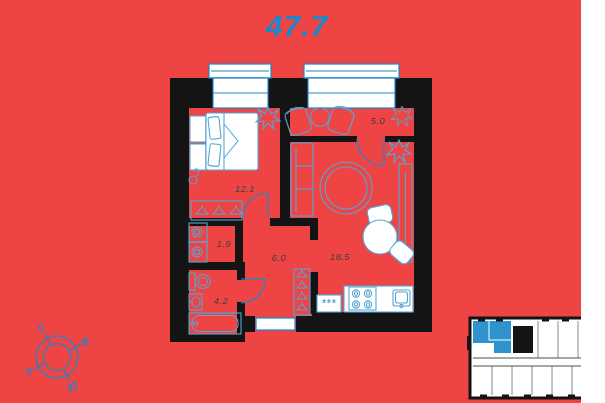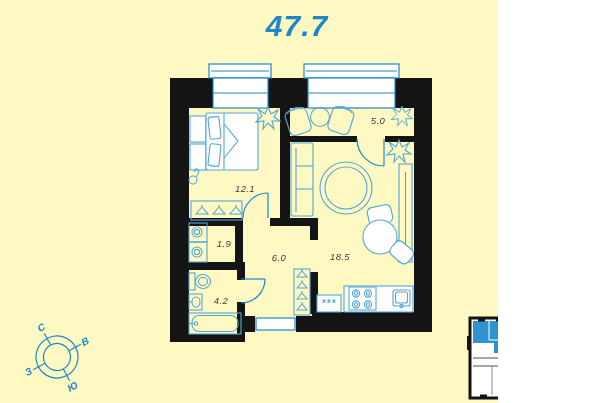--- a/index.html
+++ b/index.html
@@ -1,16 +1,16 @@
 <!DOCTYPE html>
 <html><head>
 <meta charset="utf-8">
 <style>
   html,body{margin:0;padding:0;background:#fff;}
-  .stage{position:relative;width:498px;height:403px;background:#fef9c3;overflow:hidden;
+  .stage{position:relative;width:581px;height:403px;background:#ef4444;overflow:hidden;
          font-family:"Liberation Sans",sans-serif;}
   svg{display:block;}
   .wall{fill:#141414;stroke:none;}
   .furn{fill:none;stroke:#54a6d6;stroke-width:1.1;}
   .furnw{fill:#fff;stroke:#54a6d6;stroke-width:1.1;}
   .win{fill:#fff;stroke:#1d87c8;stroke-width:1.2;}
   .acc{fill:none;stroke:#1d87c8;stroke-width:1.2;}
   .lbl{font:italic 9.5px "Liberation Sans",sans-serif;fill:#3a4046;letter-spacing:.4px;}
   .title{font:italic 700 30px "Liberation Sans",sans-serif;fill:#1d87c8;letter-spacing:1px;}
   .stars{font:italic 700 10px "Liberation Sans",sans-serif;fill:#54a6d6;letter-spacing:1px;}

